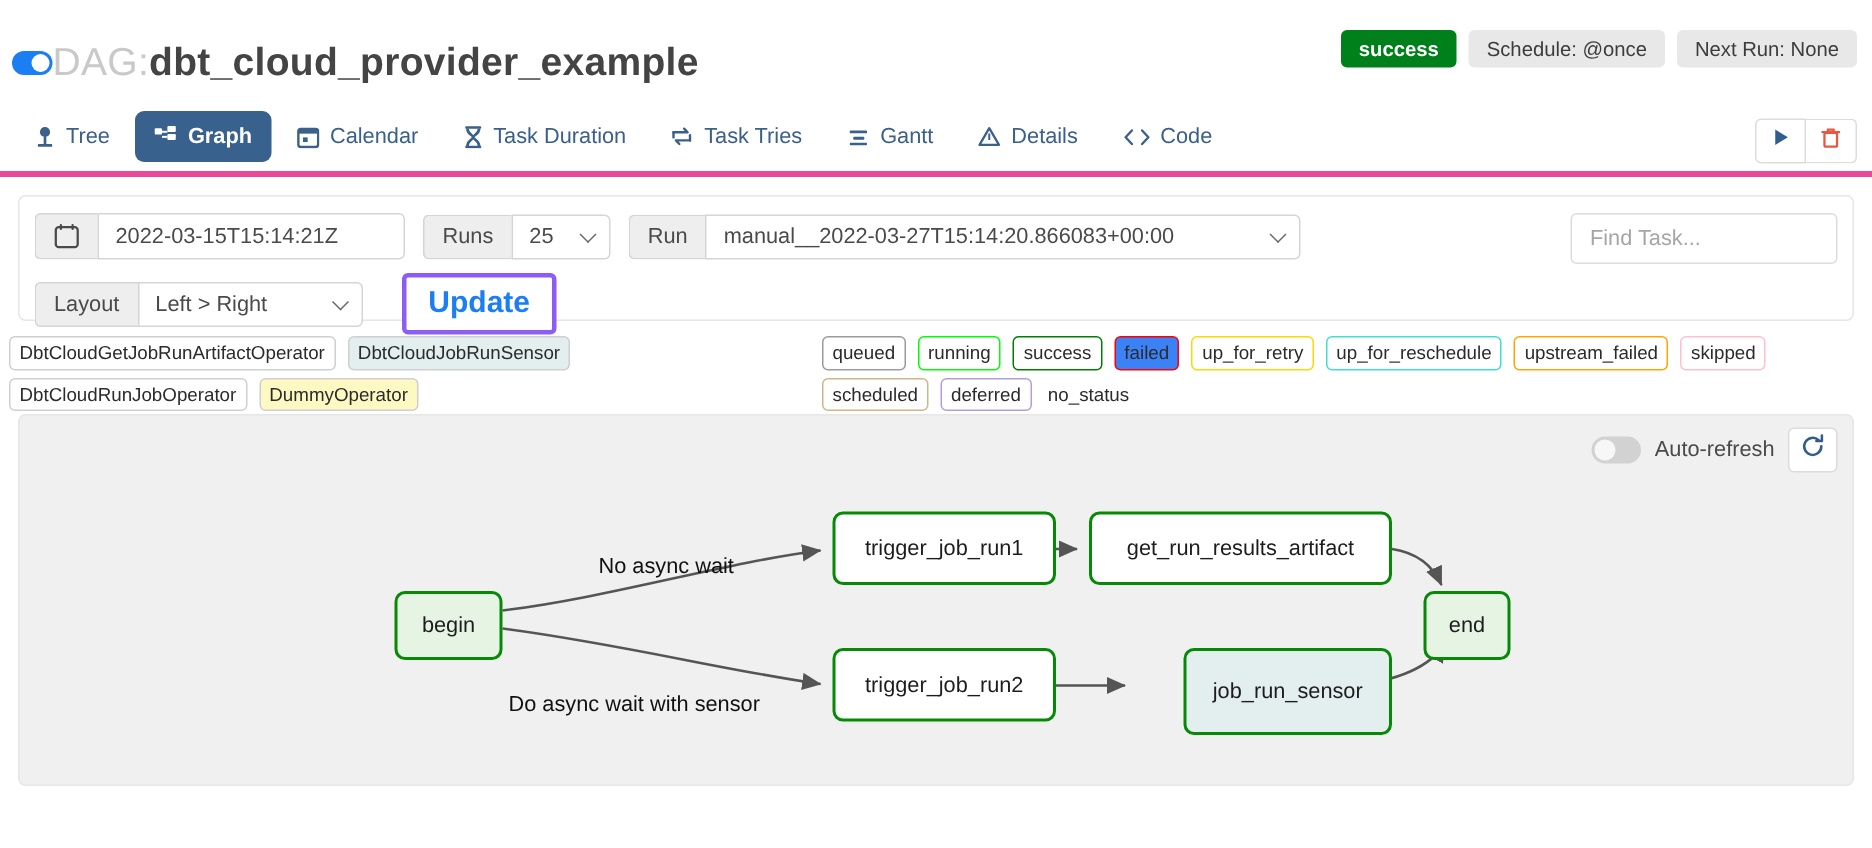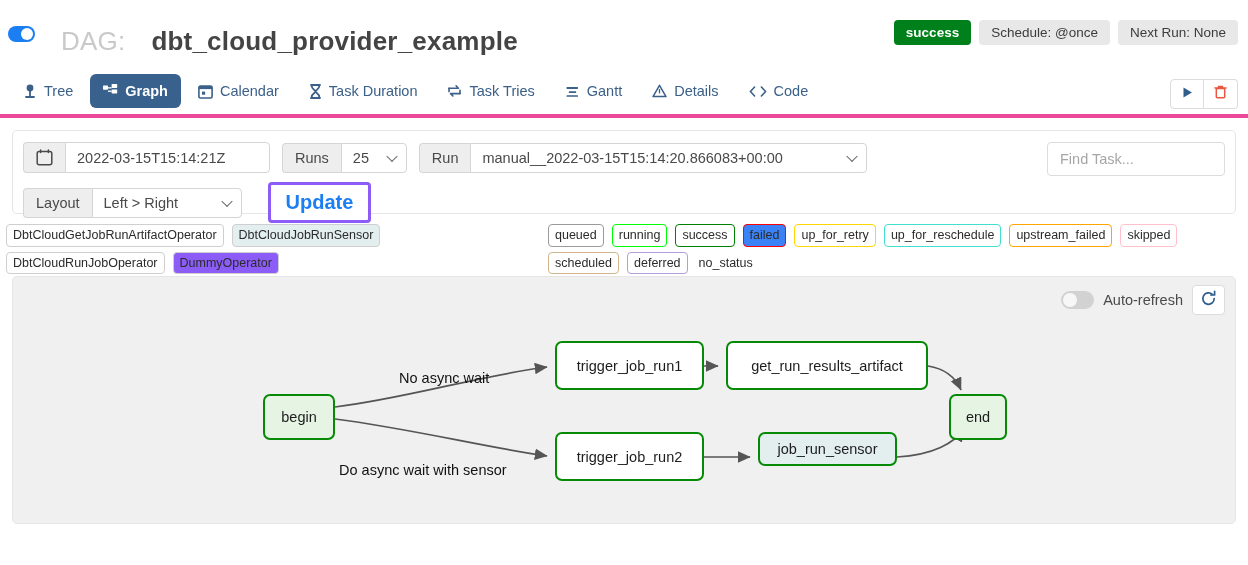--- a/index.html
+++ b/index.html
@@ -14,21 +14,21 @@
 
   
   .header {
     position: relative;
     height: 70px;
     padding: 0 12px;
   }
   .dag-title-row {
     position: absolute;
     left: 8px; top: 26px;
-    display: flex; align-items: flex-start; gap: 26px;
+    display: flex; align-items: center; gap: 0;
   }
   .toggle-pill {
     width: 27px; height: 16px;
     border-radius: 9px;
     background: #1c7ef3;
     position: relative;
     flex: none;
   }
   .toggle-pill .knob {
     position: absolute; top: 2px; right: 2px;
@@ -436,41 +436,41 @@
 
     <div class="grp">
       <span class="addon left">Runs</span>
       <span class="sel" style="min-width:66px">25</span>
     </div>
 
     <div class="spacer12"></div>
 
     <div class="grp">
       <span class="addon left">Run</span>
-      <span class="sel" style="min-width:397px">manual__2022-03-15T15:14:20.866083+00:00</span>
+      <span class="sel" style="min-width:397px">manual__2022-03-27T15:14:20.866083+00:00</span>
     </div>
   </div>
 
   <div class="fr">
     <div class="grp">
       <span class="addon left">Layout</span>
       <span class="sel" style="min-width:150px">Left &gt; Right</span>
     </div>
     <button class="btn-update">Update</button>
   </div>
 
   <div class="find-task">Find Task...</div>
 </div>
 
 <div class="legend">
   <div class="legend-ops">
       <span class="chip" style="border-color: rgb(207, 207, 207); background: rgb(255, 255, 255);">DbtCloudGetJobRunArtifactOperator</span>
       <span class="chip" style="border-color: rgb(207, 207, 207); background: rgb(227, 238, 238);">DbtCloudJobRunSensor</span>
       <span class="chip" style="border-color: rgb(207, 207, 207); background: rgb(255, 255, 255);">DbtCloudRunJobOperator</span>
-      <span class="chip" style="border-color: rgb(207, 207, 207); background: #8b5cf6; text-align: center;">DummyOperator</span>
+      <span class="chip" style="border-color: rgb(207, 207, 207); background: #fef9c3; text-align: center;">DummyOperator</span>
     </div>
   <div class="legend-states">
       <span class="chip" style="border-color: rgb(155, 155, 155); background: rgb(255, 255, 255);">queued</span>
       <span class="chip" style="border-color: rgb(0, 255, 0); background: rgb(255, 255, 255);">running</span>
       <span class="chip" style="border-color: rgb(0, 128, 0); background: rgb(255, 255, 255);">success</span>
       <span class="chip" style="border-color: rgb(255, 0, 0); background: #3b82f6;">failed</span>
       <span class="chip" style="border-color: rgb(255, 215, 0); background: rgb(255, 255, 255);">up_for_retry</span>
       <span class="chip" style="border-color: rgb(64, 224, 208); background: rgb(255, 255, 255);">up_for_reschedule</span>
       <span class="chip" style="border-color: rgb(255, 165, 0); background: rgb(255, 255, 255);">upstream_failed</span>
       <span class="chip" style="border-color: rgb(255, 192, 203); background: rgb(255, 255, 255);">skipped</span>
@@ -519,21 +519,21 @@
       </div>
       <div class="node" style="left: 713px; top: 64px; width: 202px; height: 49px;">
         <span>get_run_results_artifact</span>
       </div>
       <div class="node dummy" style="left: 936px; top: 117px; width: 58px; height: 46px;">
         <span>end</span>
       </div>
       <div class="node" style="left: 542px; top: 155px; width: 149px; height: 49px;">
         <span>trigger_job_run2</span>
       </div>
-      <div class="node sensor" style="left: 745px; top: 155px; width: 139px; height: 34px;">
+      <div class="node sensor" style="left: 776px; top: 155px; width: 139px; height: 58px;">
         <span>job_run_sensor</span>
       </div>
     </div>
   <div id="edge-labels-layer">
       <div class="edge-label" style="left: 386px; top: 93px;">No async wait</div>
       <div class="edge-label" style="left: 326px; top: 185px;">Do async wait with sensor</div>
     </div>
 </div>
 
 </body></html>

